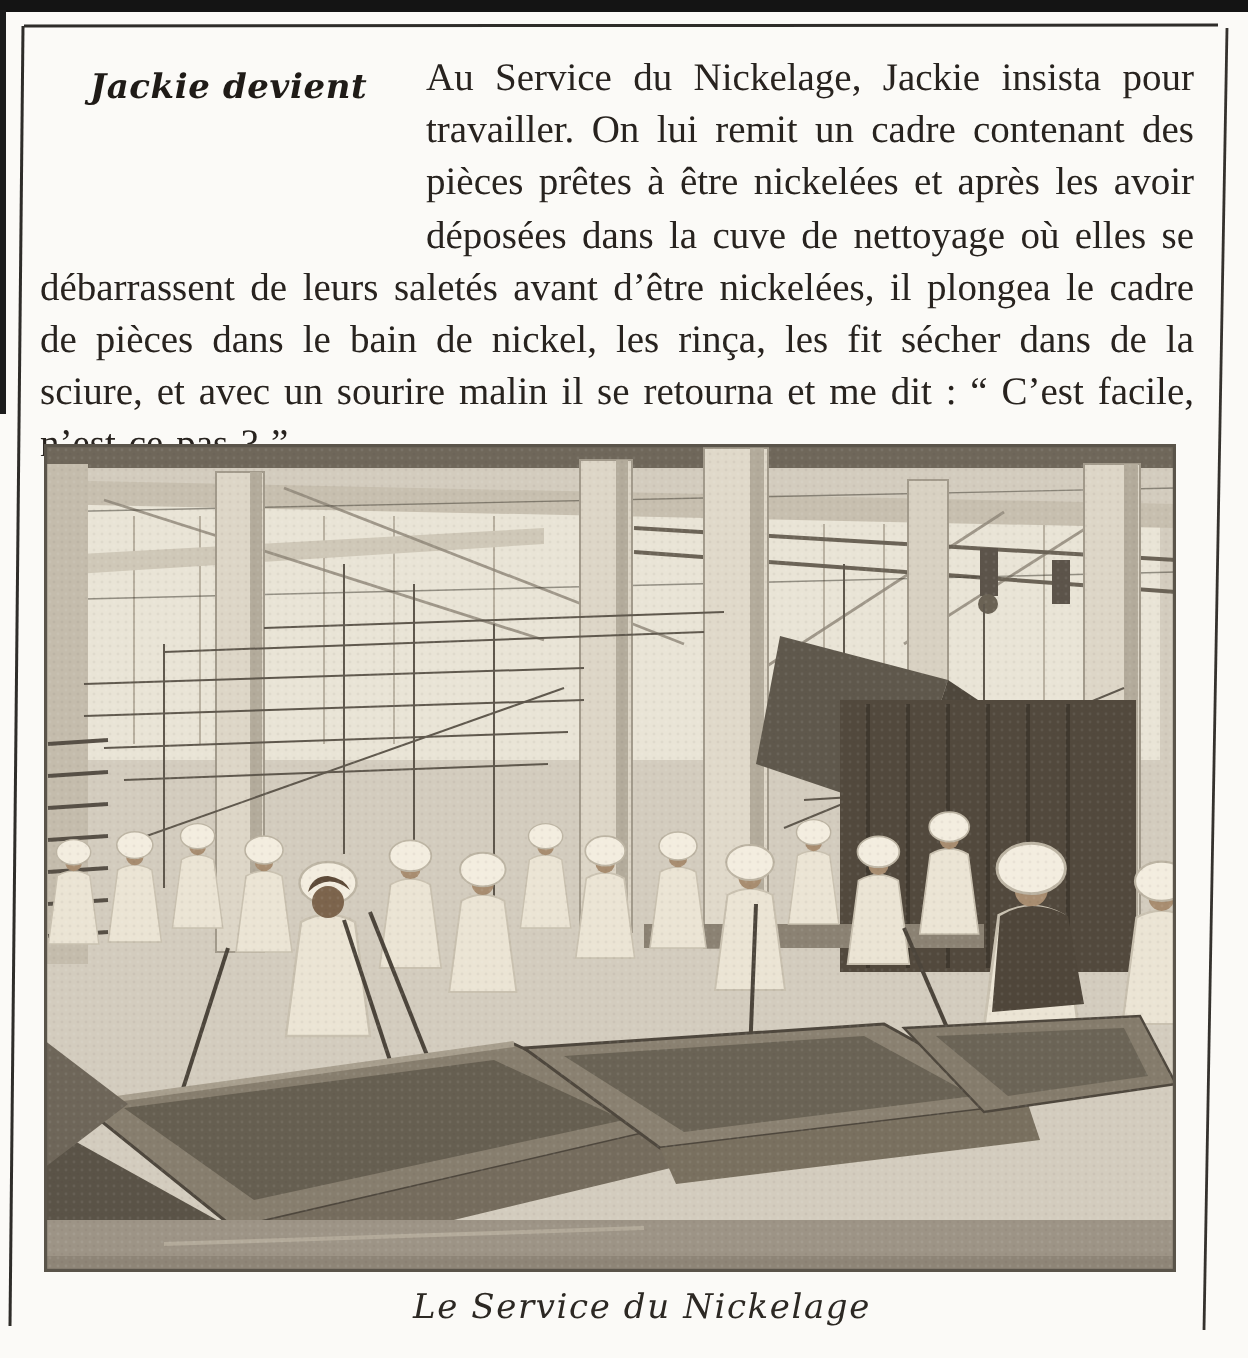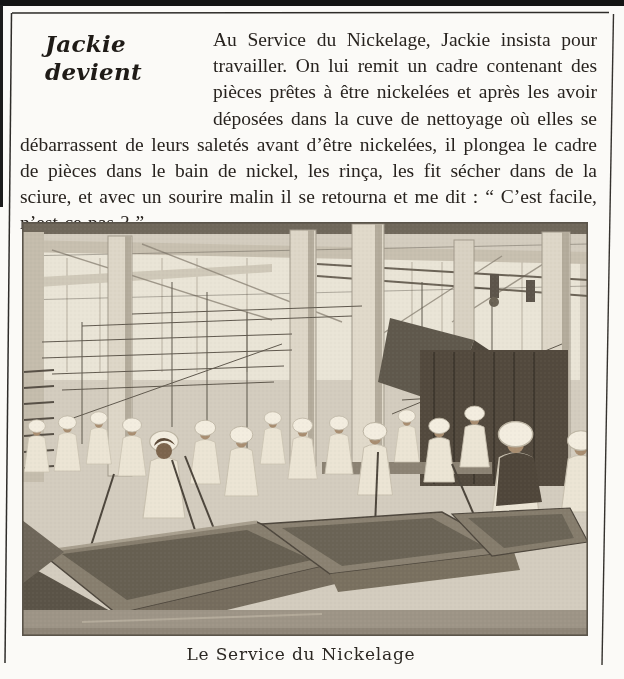--- a/index.html
+++ b/index.html
@@ -8,31 +8,31 @@
     background:#fbfaf7;font-family:"Liberation Serif",serif;
   }
   .scan-edge-top{position:absolute;left:0;top:0;width:624px;height:6px;background:#141414;}
   .scan-edge-left{position:absolute;left:0;top:5px;width:3px;height:202px;background:#1c1c1c;}
   .frame-svg{position:absolute;left:0;top:0;width:624px;height:679px;pointer-events:none;}
   .content{position:absolute;left:20px;top:27px;width:577px;}
   .heading{
     float:left;width:193px;height:80px;box-sizing:border-box;
     padding:3px 6px 0 25px;
     font-family:"DejaVu Serif",serif;font-style:italic;font-weight:600;
-    font-size:23px;line-height:28px;letter-spacing:.3px;color:#1f1b17;
+    font-size:17px;line-height:28px;letter-spacing:.3px;color:#1f1b17;
   }
   .body-text{
     margin:0;font-size:19.5px;line-height:26.2px;text-align:justify;
     color:#28231f;word-spacing:1.5px;
   }
   .photo-wrap{position:absolute;left:22px;top:222px;width:566px;height:414px;}
   .photo-wrap svg{display:block;}
   .caption{
-    position:absolute;left:18px;top:644px;width:566px;text-align:center;
-    font-family:"DejaVu Serif",serif;font-size:17px;
+    position:absolute;left:38px;top:644px;width:566px;text-align:center;
+    font-family:"DejaVu Serif",serif;font-style:italic;font-size:17px;
     letter-spacing:.8px;color:#2c2823;
   }
 </style>
 </head>
 <body>
 
 <div class="page">
 
   <div class="scan-edge-top"></div>
   <div class="scan-edge-left"></div>

